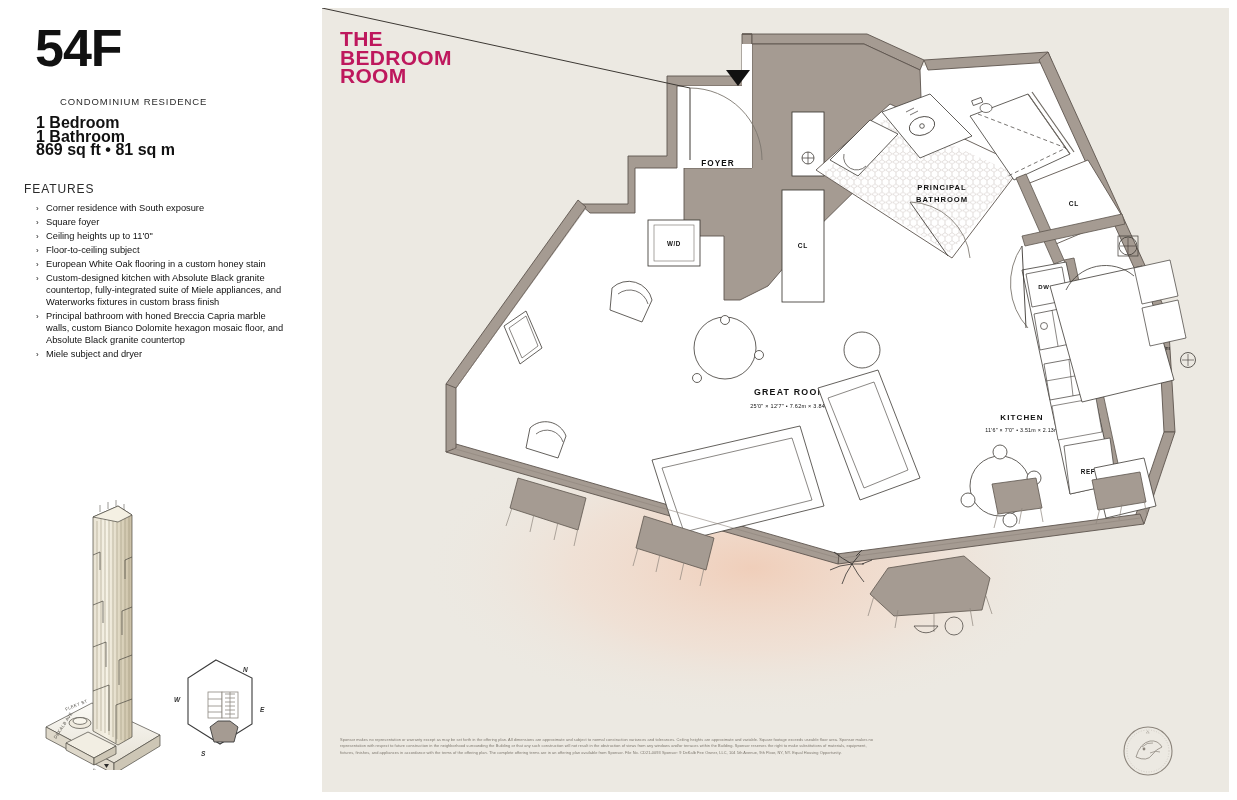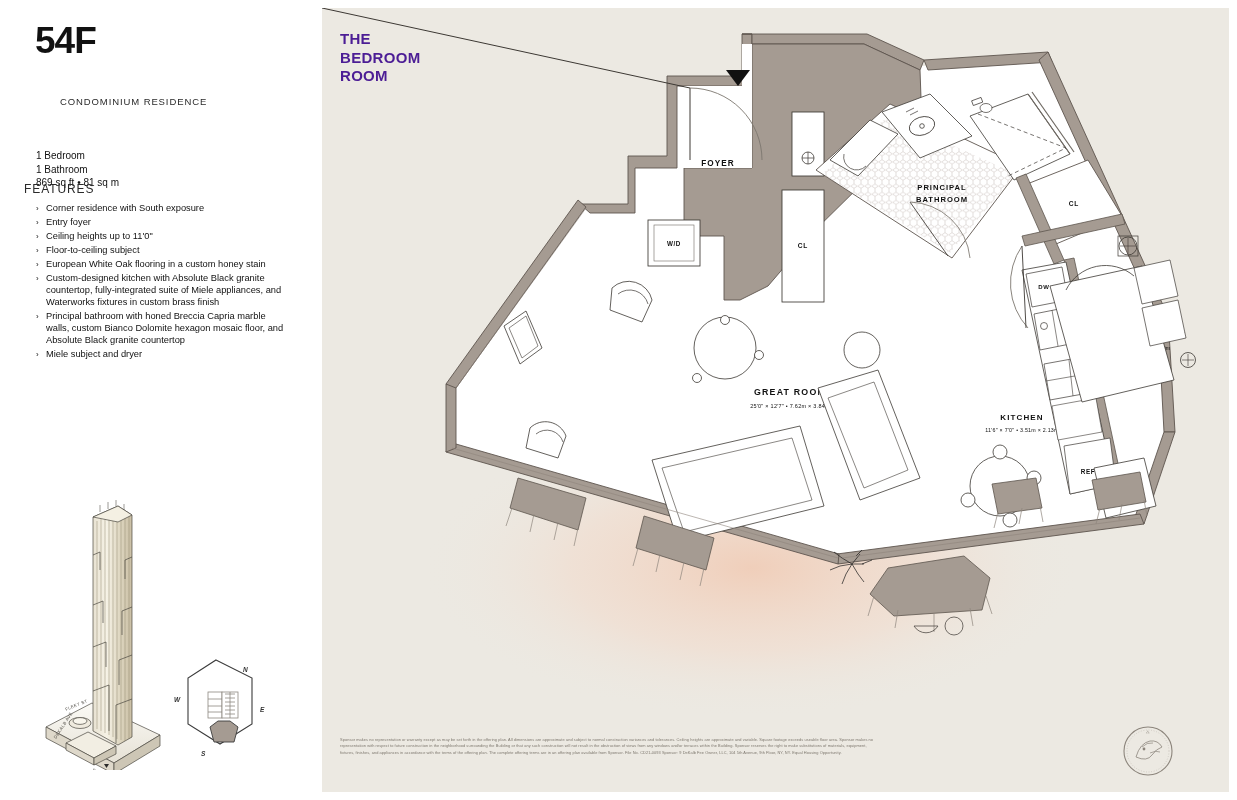--- a/index.html
+++ b/index.html
@@ -9,30 +9,30 @@
     font-family:"Liberation Sans","DejaVu Sans",sans-serif;
     -webkit-font-smoothing:antialiased;
   }
   #page{position:relative;width:1237px;height:800px;background:#ffffff;}
 
   
   #left-panel{position:absolute;left:0;top:0;width:322px;height:800px;background:#ffffff;}
 
   .unit-number{
     position:absolute;left:35px;top:22px;
-    font-size:37px;font-weight:700;letter-spacing:-1px;color:#111;
+    font-size:52px;font-weight:700;letter-spacing:-1px;color:#111;
     line-height:1;
   }
   .residence-type{
     position:absolute;left:36px;top:96px;
     font-size:9.5px;letter-spacing:.9px;color:#2a2a2a;font-weight:400;margin-left:24px;
   }
   .specs{
     position:absolute;left:36px;top:116px;
-    font-size:10px;line-height:13.5px;color:#111;font-weight:400;margin-top:33px;
+    font-size:16px;line-height:13.5px;color:#111;font-weight:700;
   }
   .features-head{
     position:absolute;left:24px;top:182px;
     font-size:12px;letter-spacing:.9px;color:#2a2a2a;
   }
   .features-list{
     position:absolute;left:36px;top:203px;width:250px;
     font-size:9.3px;line-height:11.9px;color:#111;font-weight:500;
   }
   .feature-item{position:relative;padding-left:10px;margin-bottom:2.2px;}
@@ -45,22 +45,22 @@
   #floorkey{position:absolute;left:168px;top:652px;width:112px;height:118px;}
 
   
   #plan-panel{
     position:absolute;left:322px;top:8px;width:907px;height:784px;
     background:#ece9e2;
     overflow:hidden;
   }
   .brand{
     position:absolute;left:18px;top:22px;
-    font-size:15px;font-weight:700;line-height:18.5px;letter-spacing:.3px;
-    color:#4c1d95;
+    font-size:21px;font-weight:700;line-height:18.5px;letter-spacing:.3px;
+    color:#be185d;
   }
   #plan-svg{position:absolute;left:0;top:0;width:907px;height:784px;}
 
   .disclaimer{
     position:absolute;left:18px;top:729px;width:790px;
     font-size:3.9px;line-height:6.4px;color:#7d776e;letter-spacing:.08px;
     text-align:left;
   }
   #seal{position:absolute;left:798px;top:715px;width:56px;height:56px;}
 
@@ -80,21 +80,21 @@
     <div class="specs">
       <div>1 Bedroom</div>
       <div>1 Bathroom</div>
       <div>869 sq ft • 81 sq m</div>
     </div>
 
     <div class="features-head">FEATURES</div>
 
     <div class="features-list" id="features-list">
         <div class="feature-item"><span class="bull">›</span><span>Corner residence with South exposure</span></div>
-        <div class="feature-item"><span class="bull">›</span><span>Entry foyer</span></div>
+        <div class="feature-item"><span class="bull">›</span><span>Square foyer</span></div>
         <div class="feature-item"><span class="bull">›</span><span>Ceiling heights up to 11'0"</span></div>
         <div class="feature-item"><span class="bull">›</span><span>Floor-to-ceiling subject</span></div>
         <div class="feature-item"><span class="bull">›</span><span>European White Oak flooring in a custom honey stain</span></div>
         <div class="feature-item"><span class="bull">›</span><span>Custom-designed kitchen with Absolute Black granite countertop, fully-integrated suite of Miele appliances, and Waterworks fixtures in custom brass finish</span></div>
         <div class="feature-item"><span class="bull">›</span><span>Principal bathroom with honed Breccia Capria marble walls, custom Bianco Dolomite hexagon mosaic floor, and Absolute Black granite countertop</span></div>
         <div class="feature-item"><span class="bull">›</span><span>Miele subject and dryer</span></div>
       </div>
 
     <svg id="building-illo" viewBox="0 0 145 275">
       <defs>

